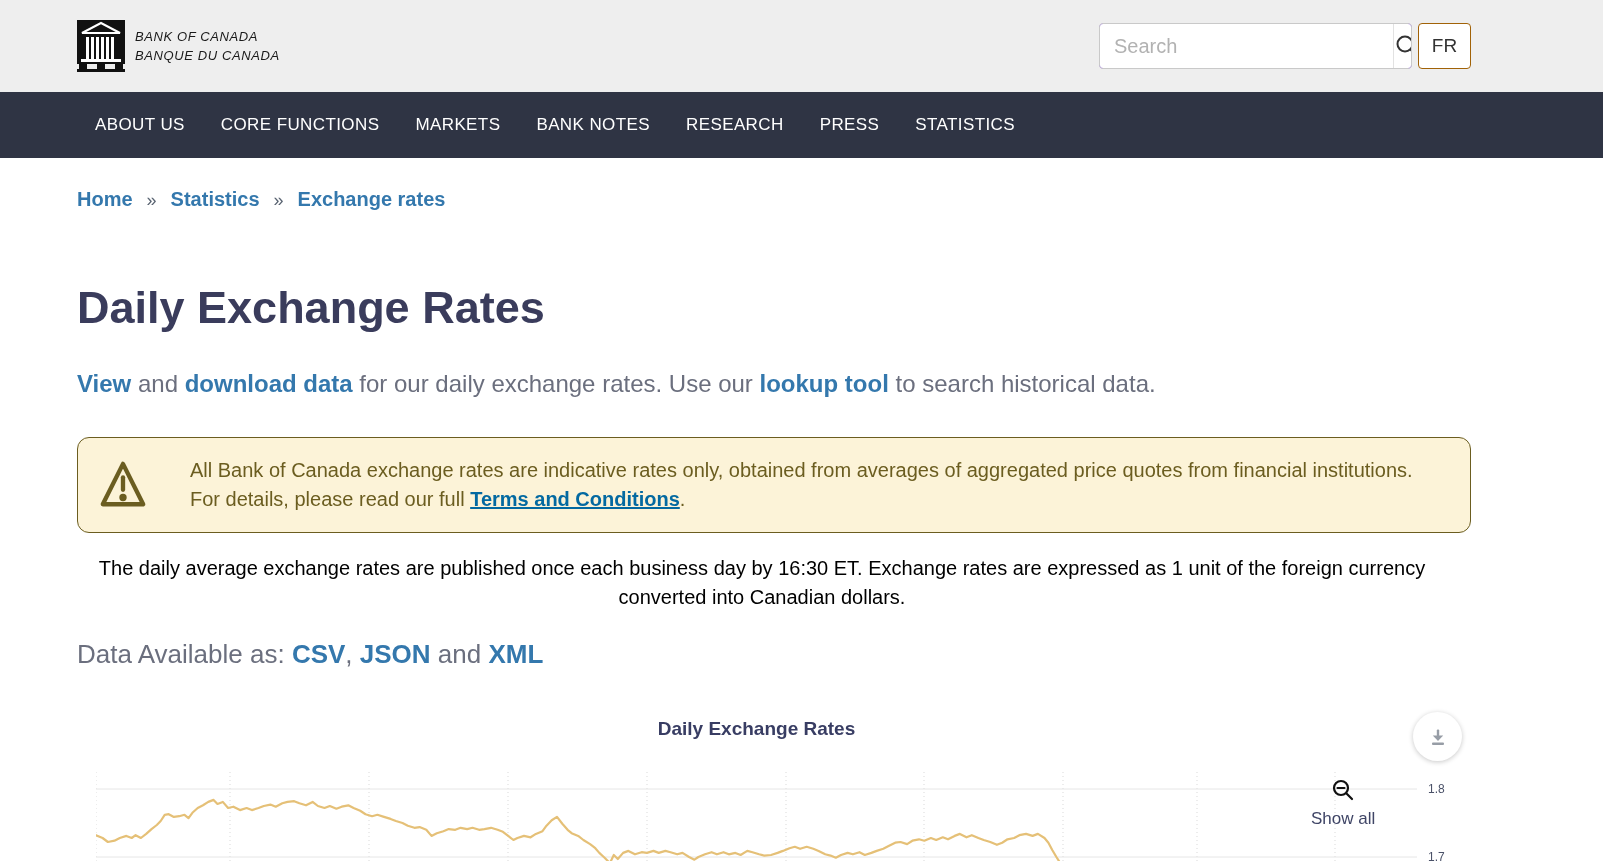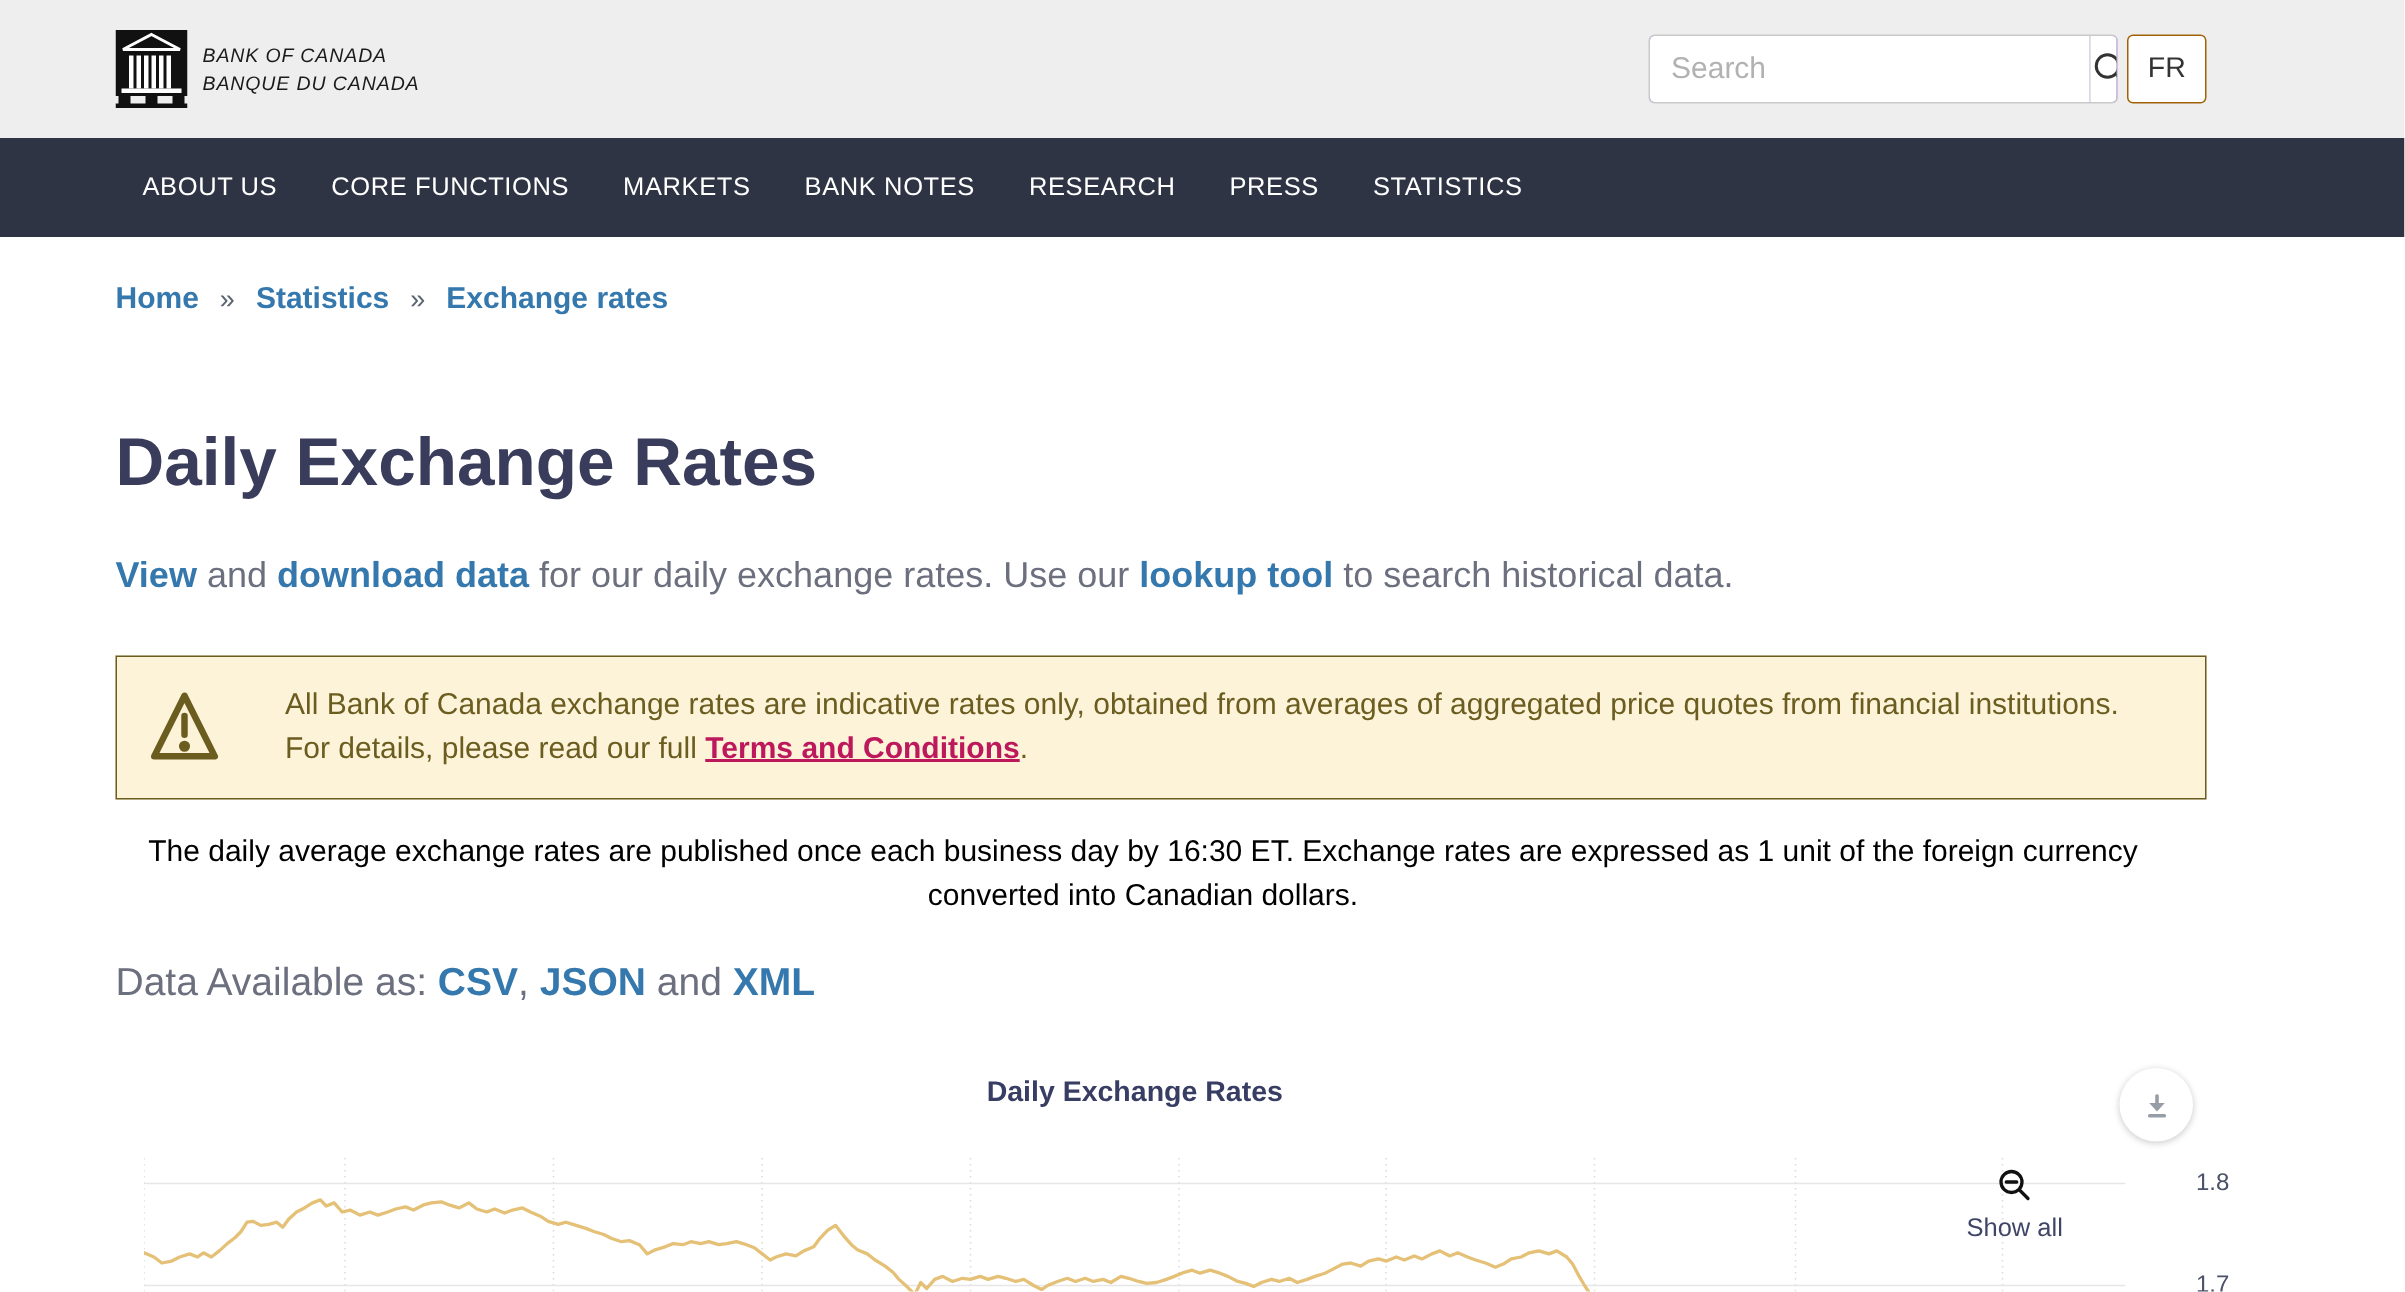--- a/index.html
+++ b/index.html
@@ -35,41 +35,41 @@
   .bc-link { color:#3478ad; text-decoration:none; cursor:pointer; }
   .bc-sep { color:#5a6472; font-weight:normal; margin:0 14px; font-size:18px; }
 
   h1.page-title { margin-top:68px; font-size:45px; line-height:52px; font-weight:bold;
     color:#3a3c5c; }
 
   .intro { margin-top:34px; font-size:24px; line-height:32px; color:#6b6f7e; }
   .lnk { color:#3478ad; font-weight:bold; text-decoration:none; cursor:pointer; }
 
   .notice { margin-top:37px; min-height:94px; background:#fcf3d8; border:1px solid #6b5d20;
-    border-radius:0; padding:18px 24px; display:flex; align-items:center; }
+    border-radius:12px; padding:18px 24px; display:flex; align-items:center; }
   .notice-icon { width:50px; height:56px; flex:0 0 50px; margin-left:-4px; }
   .notice-text { margin-left:42px; font-size:20px; line-height:29px; color:#6b5d20;
     max-width:1290px; }
-  .tc-link { color:#be185d; font-weight:bold; text-decoration:underline; cursor:pointer; }
+  .tc-link { color:#0369a1; font-weight:bold; text-decoration:underline; cursor:pointer; }
 
   .description { margin-top:21px; font-size:20px; line-height:29px; color:#000000;
     max-width:1370px;text-align:center; }
   .data-available { margin-top:26px; font-size:26px; line-height:32px; color:#6b6f7e; }
 
   
   .chart-section { position:relative; margin-top:18px; height:175px; }
   .chart-title { position:absolute; left:19px; top:30px; width:1321px; text-align:center;
     font-size:19px; font-weight:bold; color:#383d63; }
   .dl-btn { position:absolute; left:1336px; top:24px; width:49px; height:49px;
     border-radius:50%; border:0; background:#fff; cursor:pointer;
     box-shadow:0 1px 5px rgba(0,0,0,.22); display:flex; align-items:center;
     justify-content:center; }
   .plot { position:absolute; left:19px; top:84px; width:1321px; height:91px; }
-  .y-tick { position:absolute; left:1351px; width:40px; height:22px; font-size:16px;
-    color:#4a5168; line-height:22px;margin-left:36px; }
+  .y-tick { position:absolute; left:1351px; width:40px; height:22px; font-size:12px;
+    color:#4a5168; line-height:22px; }
   .show-all { position:absolute; left:1234px; top:90px; display:flex; align-items:center;
     gap:7px; background:transparent; border:0; cursor:pointer; font-family:inherit;
     font-size:17px; color:#3f4566;flex-direction:column; }
   .moon { position:absolute; left:1372px; top:74px; width:42px; height:42px; }
 </style>
 </head>
 <body>
 
 <header class="site-header">
   <a class="logo">

